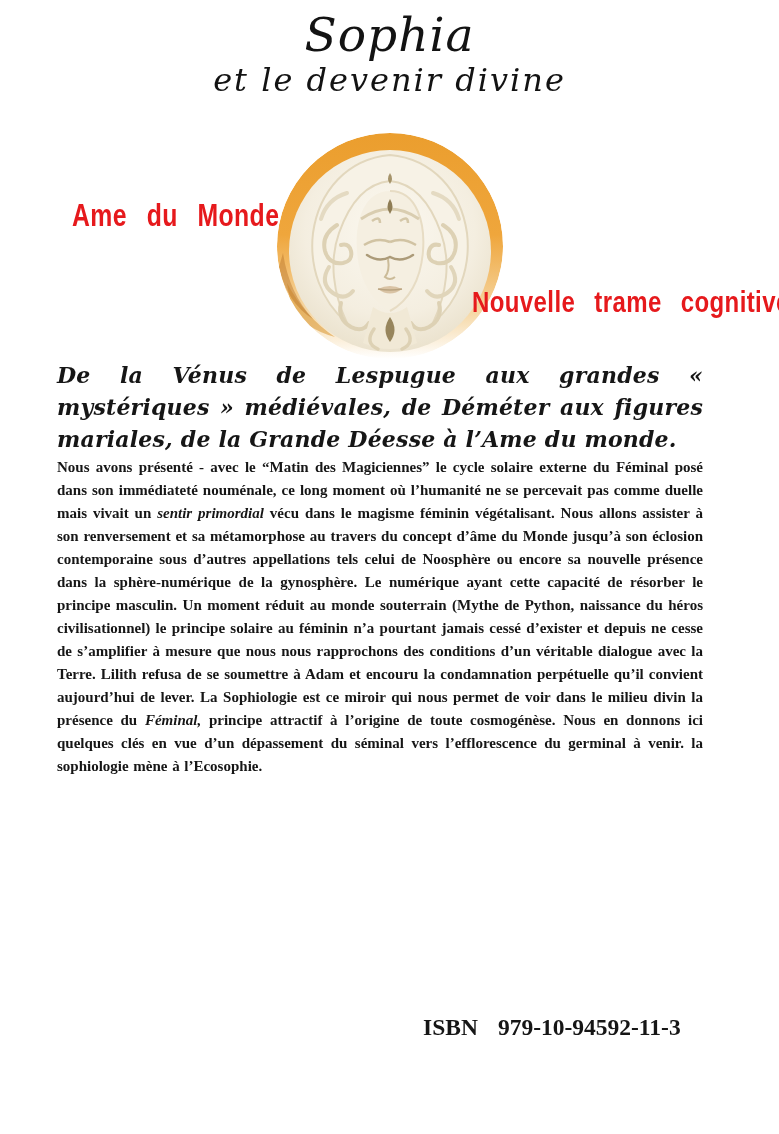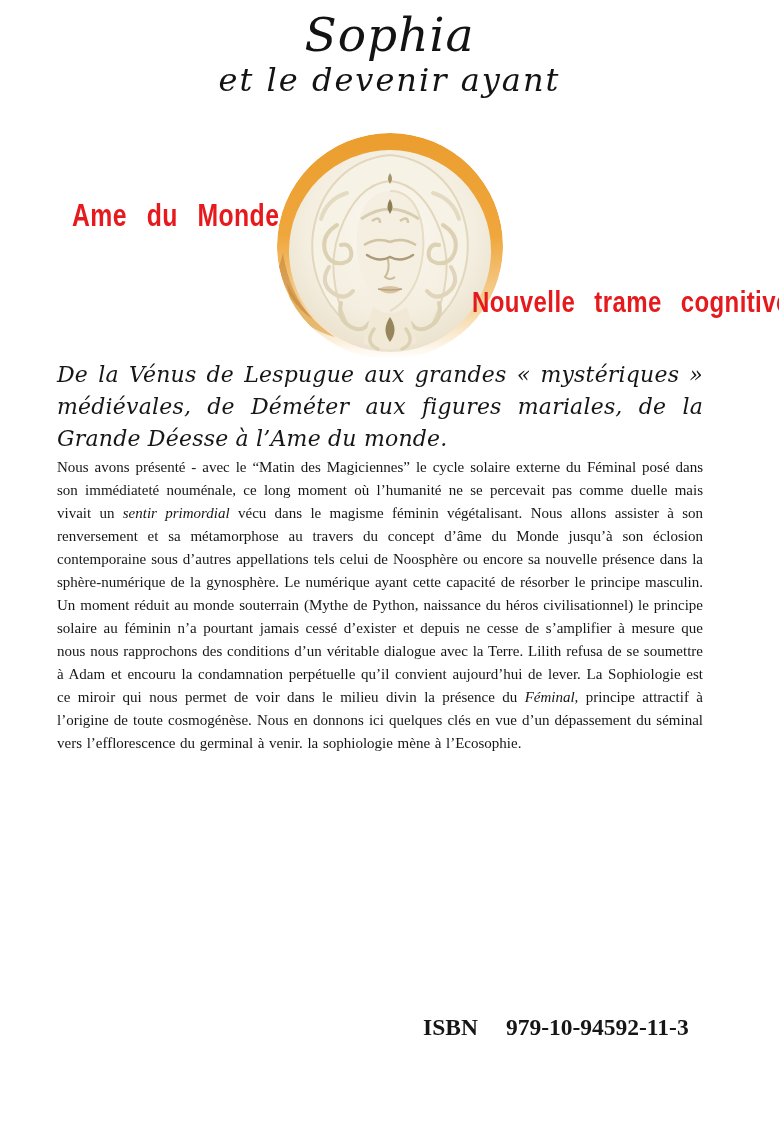--- a/index.html
+++ b/index.html
@@ -25,48 +25,48 @@
     border-radius:50%;overflow:hidden;
   }
   .badge{
     position:absolute;font-family:"Liberation Sans",sans-serif;font-weight:700;
     white-space:nowrap;transform-origin:left center;transform:scaleX(.8);
     word-spacing:.5em;letter-spacing:.5px;
   }
   .badge-left{left:72px;top:65px;font-size:31px;}
   .badge-right{left:472px;top:152px;font-size:30px;}
   
-  .content{margin:0 76px 0 57px;}
+  .content{margin:0 76px 0 57px;font-weight:bold;}
   .intro{
     font-style:italic;font-size:22px;line-height:32px;text-align:justify;
     font-family:"DejaVu Serif","Liberation Serif",serif;letter-spacing:.2px;
   }
   .body-par{
     font-size:15px;line-height:23px;text-align:justify;margin-top:1px;
     word-spacing:.06em;
   }
   
   .isbn-line{
     position:absolute;left:423px;top:1014px;font-weight:bold;font-size:23.5px;
     white-space:nowrap;
   }
-  .isbn-line .isbn-value{margin-left:28px;}
+  .isbn-line .isbn-value{margin-left:20px;}
   .price{
     position:absolute;left:423px;top:1048px;width:282px;text-align:center;
     font-weight:bold;font-size:28.5px;
   }
 </style>
 </head>
 <body>
 
 <div class="page">
 
   <div class="masthead">
     <div class="title">Sophia</div>
-    <div class="subtitle">et le devenir ayant</div>
+    <div class="subtitle">et le devenir divine</div>
   </div>
 
   <div class="hero">
 
     <div class="medallion">
       <svg width="226" height="226" viewBox="0 0 226 226">
         <defs>
           <linearGradient id="ringGrad" x1="0" y1="0" x2="0" y2="1">
             <stop offset="0" stop-color="#eb9e2e"></stop>
             <stop offset="0.45" stop-color="#efa63c"></stop>

